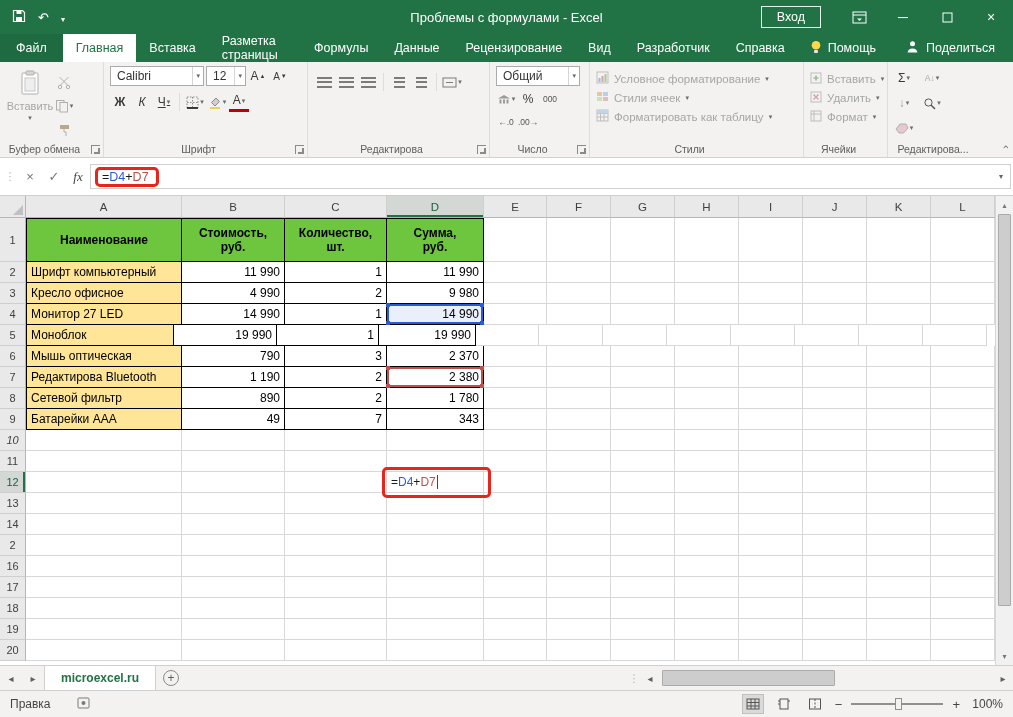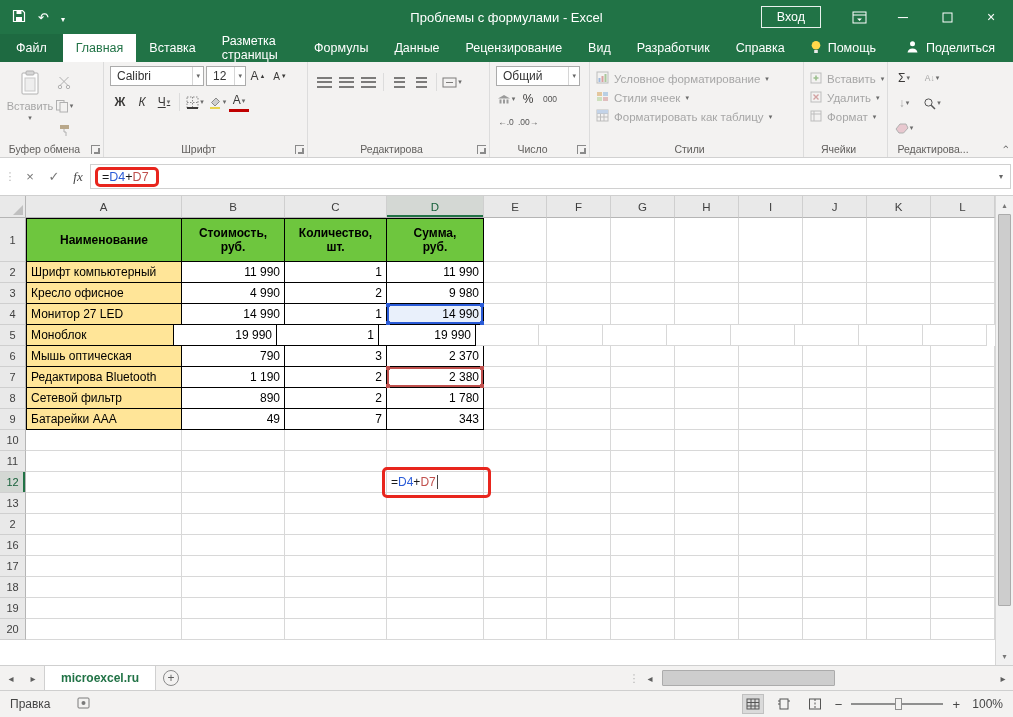--- a/index.html
+++ b/index.html
@@ -693,21 +693,21 @@
         </div>
         <div class="cell" style="width: 63px;"></div>
         <div class="cell" style="width: 64px;"></div>
         <div class="cell" style="width: 64px;"></div>
         <div class="cell" style="width: 64px;"></div>
         <div class="cell" style="width: 64px;"></div>
         <div class="cell" style="width: 64px;"></div>
         <div class="cell" style="width: 64px;"></div>
         <div class="cell" style="width: 64px;"></div>
       </div>
-      <div class="grow" style="height: 21px;">
+      <div class="grow" style="height: 21px; font-style: italic;">
         <div class="rowh">10</div>
         <div class="cell" style="width: 156px;"></div>
         <div class="cell" style="width: 103px;"></div>
         <div class="cell" style="width: 102px;"></div>
         <div class="cell" style="width: 97px;"></div>
         <div class="cell" style="width: 63px;"></div>
         <div class="cell" style="width: 64px;"></div>
         <div class="cell" style="width: 64px;"></div>
         <div class="cell" style="width: 64px;"></div>
         <div class="cell" style="width: 64px;"></div>
@@ -747,20 +747,35 @@
         <div class="cell" style="width: 64px;"></div>
         <div class="cell" style="width: 64px;"></div>
         <div class="cell" style="width: 64px;"></div>
         <div class="cell" style="width: 64px;"></div>
         <div class="cell" style="width: 64px;"></div>
         <div class="cell" style="width: 64px;"></div>
         <div class="cell" style="width: 64px;"></div>
       </div>
       <div class="grow" style="height: 21px;">
         <div class="rowh">13</div>
+        <div class="cell" style="width: 156px;"></div>
+        <div class="cell" style="width: 103px;"></div>
+        <div class="cell" style="width: 102px;"></div>
+        <div class="cell" style="width: 97px;"></div>
+        <div class="cell" style="width: 63px;"></div>
+        <div class="cell" style="width: 64px;"></div>
+        <div class="cell" style="width: 64px;"></div>
+        <div class="cell" style="width: 64px;"></div>
+        <div class="cell" style="width: 64px;"></div>
+        <div class="cell" style="width: 64px;"></div>
+        <div class="cell" style="width: 64px;"></div>
+        <div class="cell" style="width: 64px;"></div>
+      </div>
+      <div class="grow" style="height: 21px;">
+        <div class="rowh">14</div>
         <div class="cell" style="width: 156px;"></div>
         <div class="cell" style="width: 103px;"></div>
         <div class="cell" style="width: 102px;"></div>
         <div class="cell" style="width: 97px;"></div>
         <div class="cell" style="width: 63px;"></div>
         <div class="cell" style="width: 64px;"></div>
         <div class="cell" style="width: 64px;"></div>
         <div class="cell" style="width: 64px;"></div>
         <div class="cell" style="width: 64px;"></div>
         <div class="cell" style="width: 64px;"></div>

